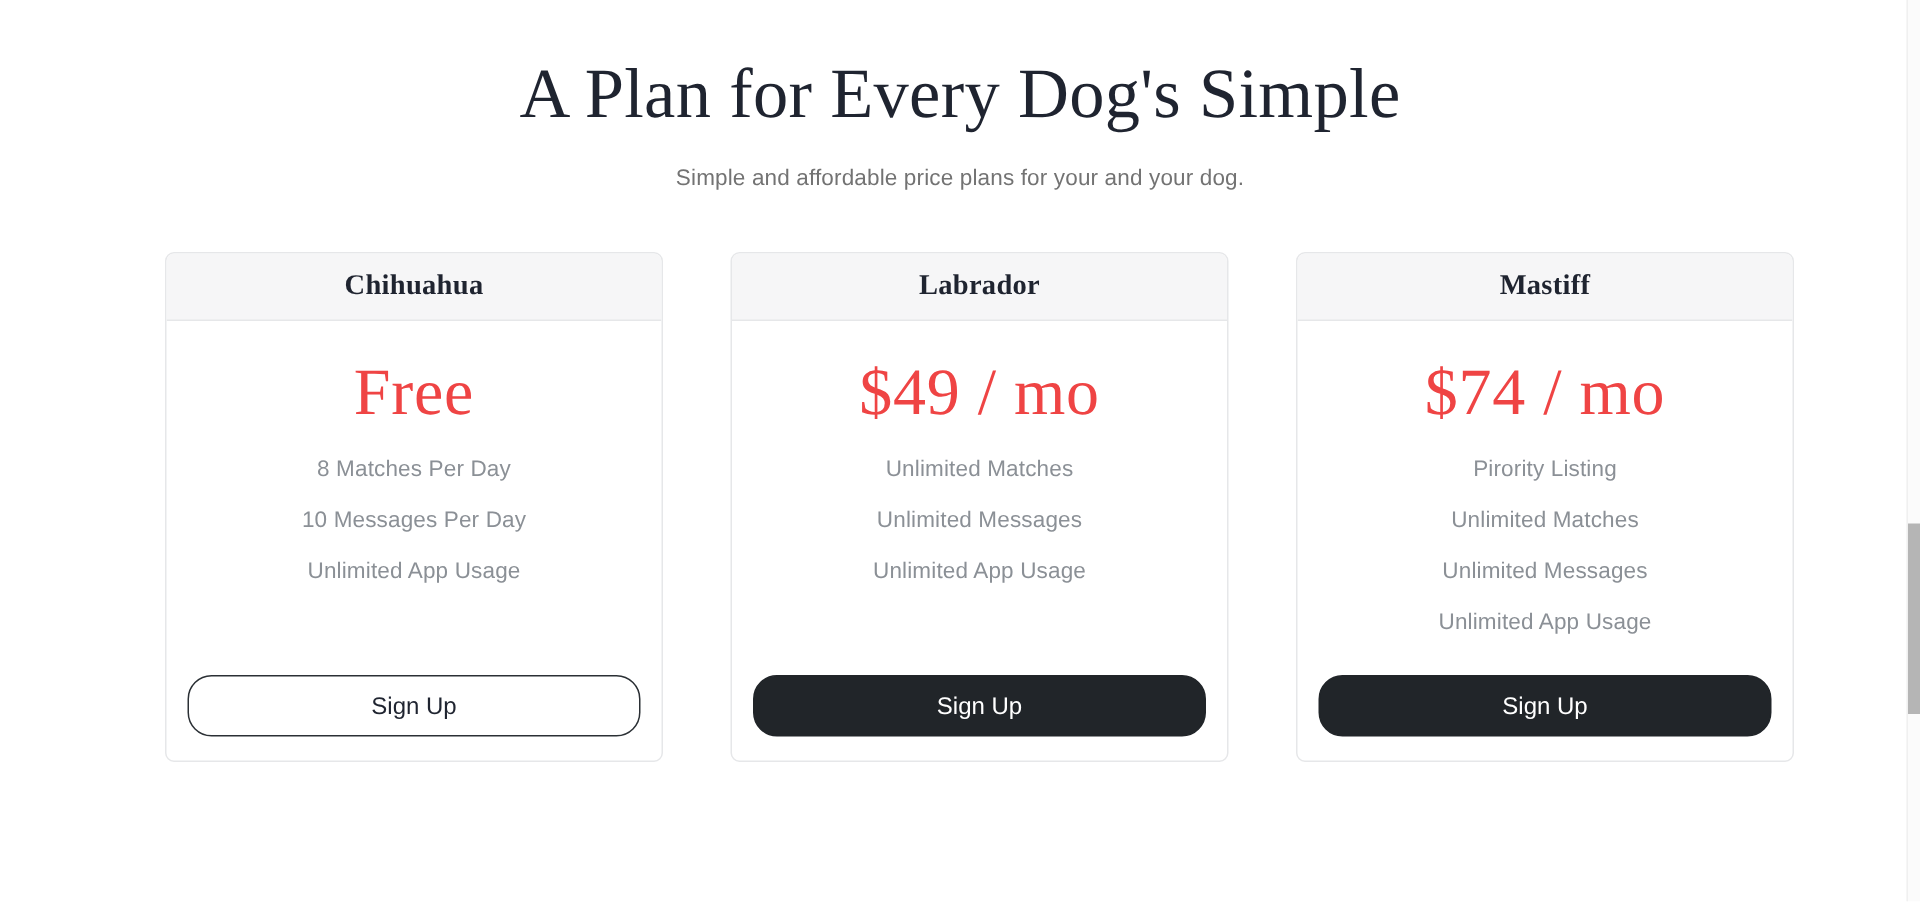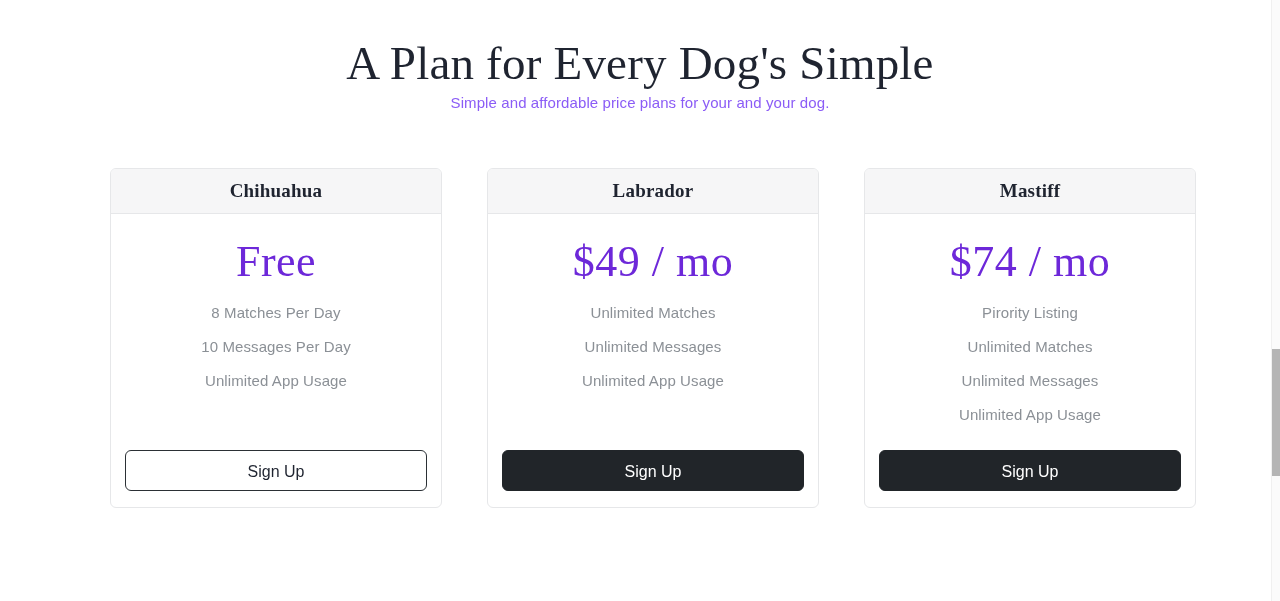--- a/index.html
+++ b/index.html
@@ -34,22 +34,22 @@
     font-weight: 400;
     color: #1f2430;
     letter-spacing: 0.2px;
     margin: 0;
   }
   .page-subtitle {
     font-family: "Liberation Sans", sans-serif;
     font-size: 15px;
     line-height: 22px;
     font-weight: 400;
-    color: #8b5cf6;
-    margin: 0 0 0 0;
+    color: #737373;
+    margin: 16px 0 0 0;
     letter-spacing: 0.1px;
   }
 
   
   .cards-row {
     position: absolute;
     top: 168px;
     left: 96px;
     width: 1086px;
     display: flex;
@@ -94,21 +94,21 @@
     align-items: center;
     padding: 22px 14px 16px 14px;
     box-sizing: border-box;
   }
 
   .plan-price {
     font-family: "Liberation Serif", "DejaVu Serif", serif;
     font-size: 44px;
     line-height: 52px;
     font-weight: 400;
-    color: #6d28d9;
+    color: #ef4444;
     margin: 0 0 8px 0;
     letter-spacing: 0.5px;
   }
 
   .plan-features {
     list-style: none;
     margin: 0;
     padding: 0;
     width: 100%;
     text-align: center;
@@ -125,21 +125,21 @@
     margin-top: auto;
     width: 100%;
     display: flex;
     justify-content: center;
     padding-top: 18px;
   }
 
   .btn {
     width: 304px;
     height: 41px;
-    border-radius: 6px;
+    border-radius: 16px;
     font-family: "Liberation Sans", sans-serif;
     font-size: 16px;
     line-height: 41px;
     text-align: center;
     cursor: pointer;
     box-sizing: border-box;
     user-select: none;
     padding: 0;
   }
   .btn-outline {

